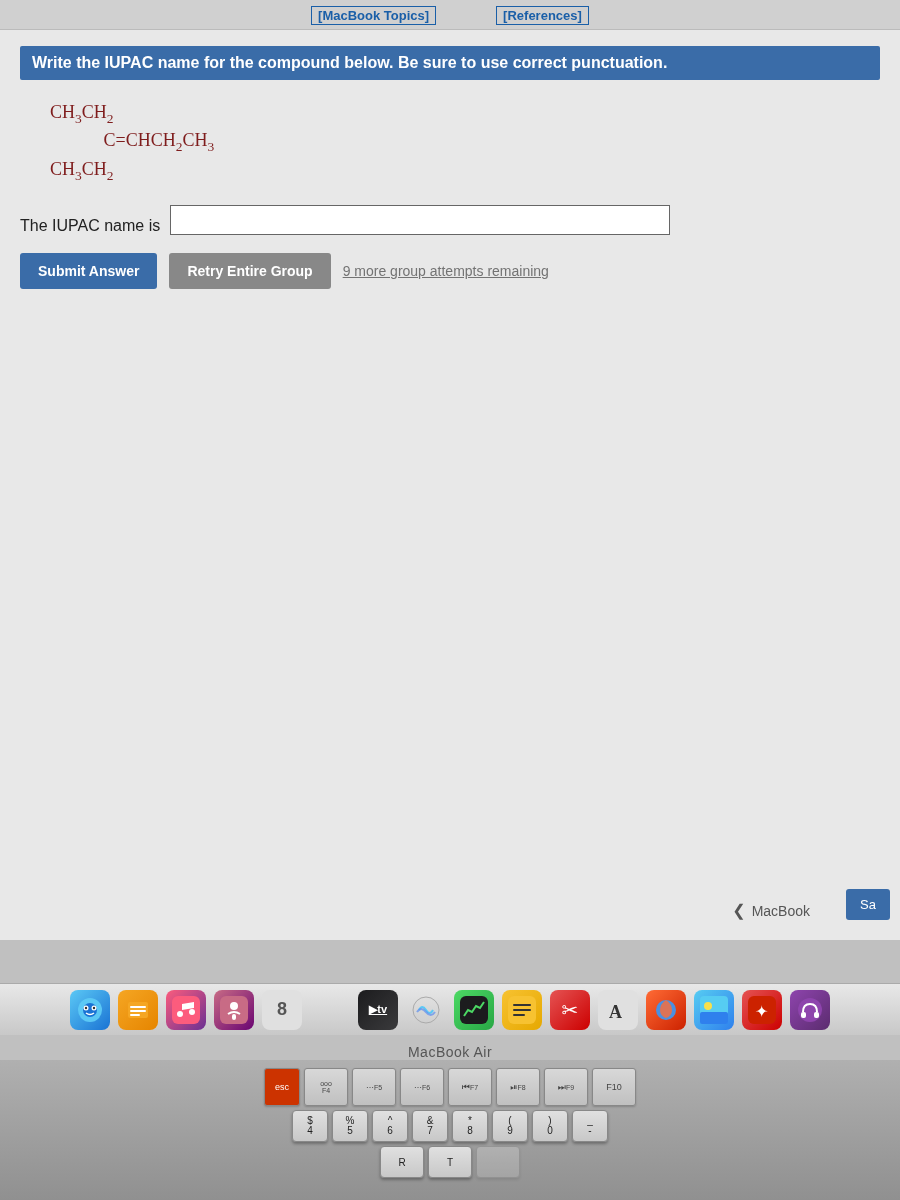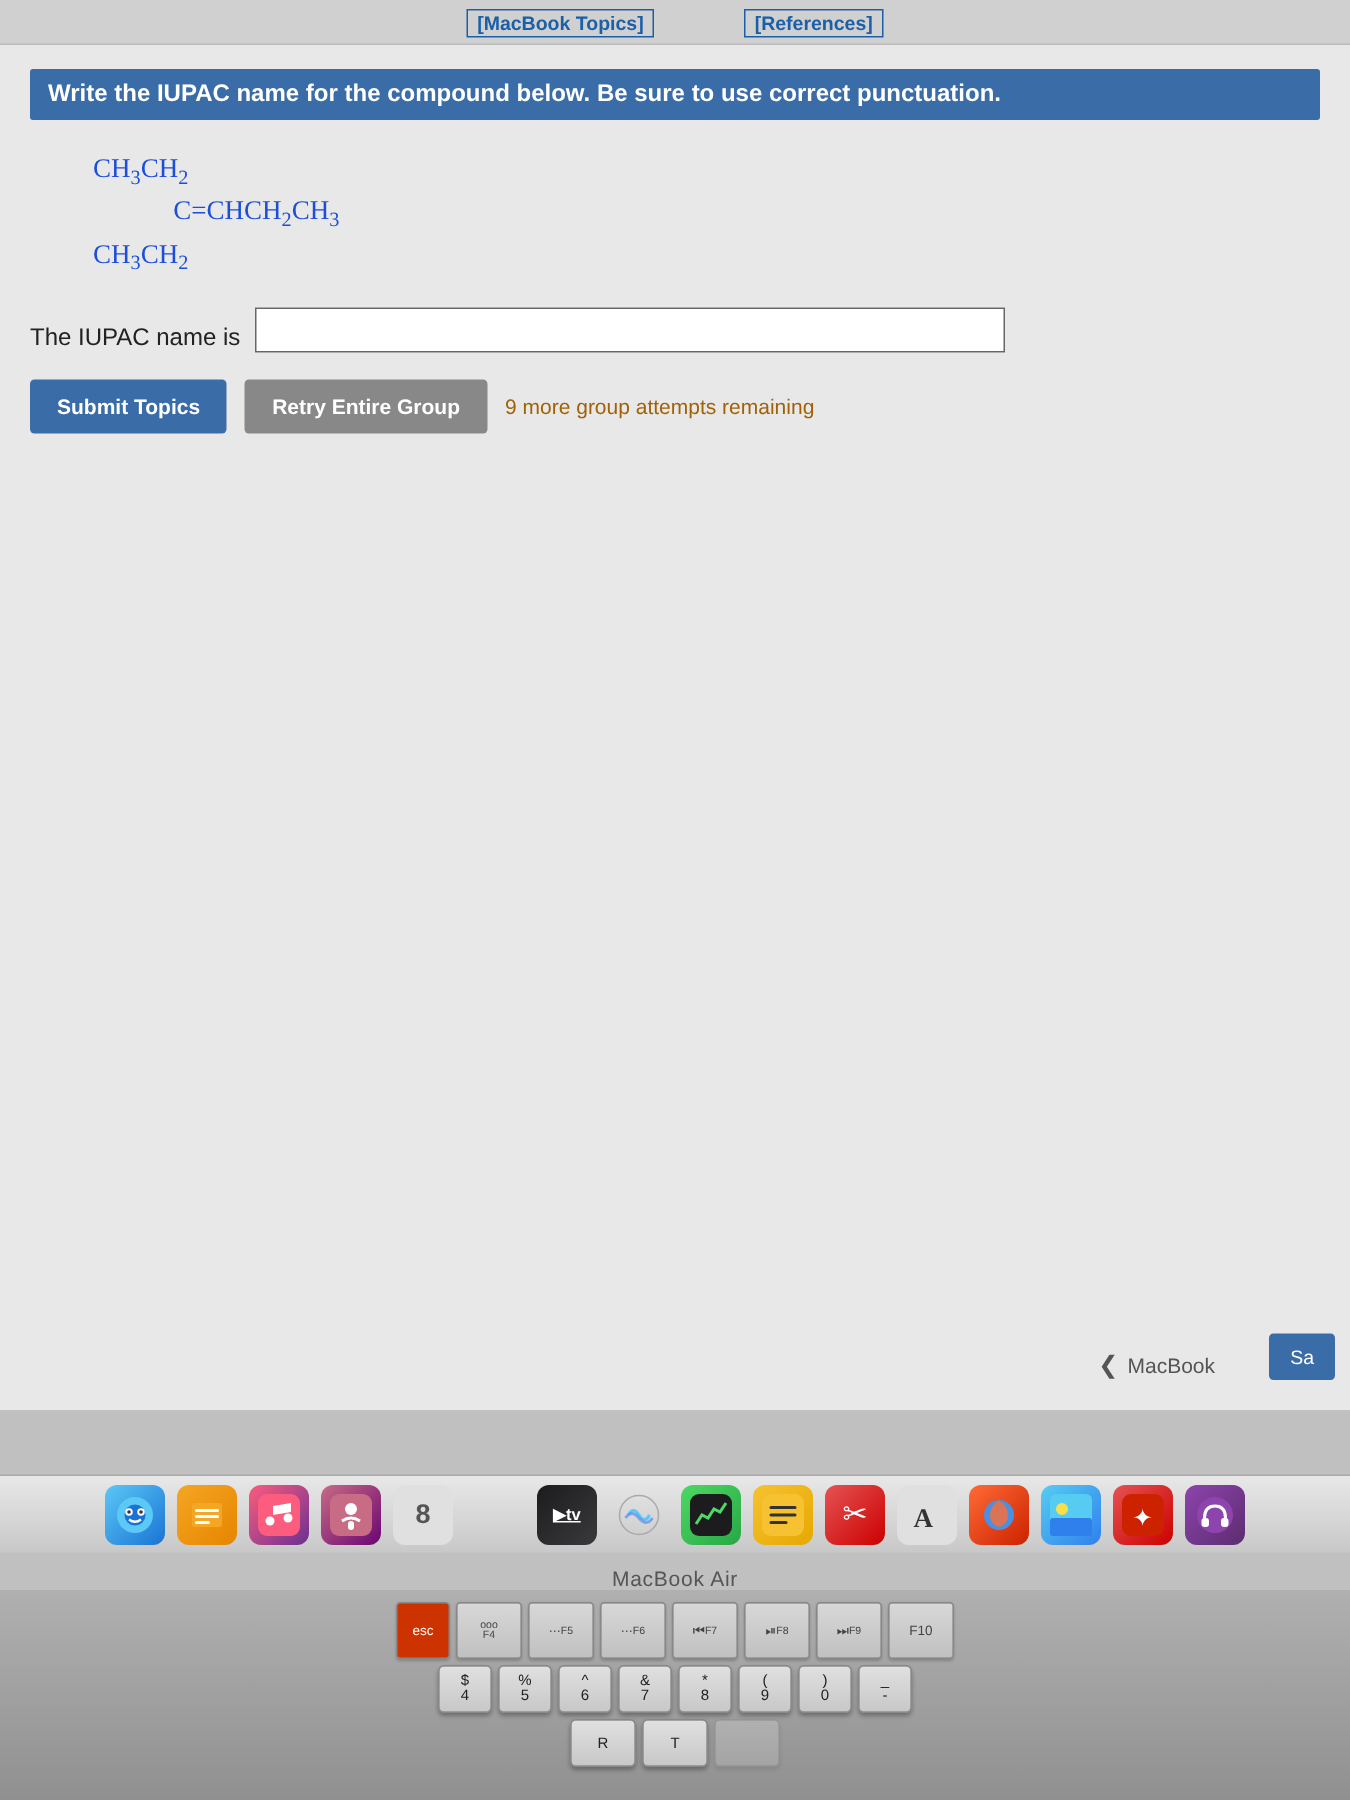--- a/index.html
+++ b/index.html
@@ -57,25 +57,25 @@
       background: #3a6ca8;
       color: white;
       font-size: 16px;
       font-weight: bold;
       padding: 8px 12px;
       margin-bottom: 20px;
       border-radius: 2px;
     }
 
     .compound-structure {
-      margin: 10px 0 20px 42px;
+      margin: 10px 0 20px 30px;
       font-size: 18px;
       font-family: 'Times New Roman', serif;
       line-height: 1.4;
-      color: #1d4ed8;
+      color: #7f1d1d;
     }
 
     .compound-structure .line1 {
       margin-left: 0;
     }
     .compound-structure .line2 {
       margin-left: 40px;
     }
     .compound-structure .line3 {
       margin-left: 0;
@@ -124,21 +124,22 @@
       border: none;
       padding: 10px 18px;
       font-size: 14px;
       font-weight: bold;
       cursor: pointer;
       border-radius: 3px;
     }
 
     .attempts-text {
       font-size: 14px;
-      color: #a16207;
+      color: #737373;
+      text-decoration: underline;
     }
 
     
     .taskbar {
       position: absolute;
       bottom: 165px;
       left: 0;
       right: 0;
       height: 52px;
       background: linear-gradient(to bottom, #e8e8e8, #c8c8c8);
@@ -273,21 +274,21 @@
       <div class="line2">&nbsp;&nbsp;&nbsp;C=CHCH<sub>2</sub>CH<sub>3</sub></div>
       <div class="line3">CH<sub>3</sub>CH<sub>2</sub></div>
     </div>
 
     <div class="iupac-label">
       <span>The IUPAC name is</span>
       <input type="text" class="iupac-input" value="" placeholder="" style="">
     </div>
 
     <div class="buttons-row">
-      <button class="btn-submit">Submit Topics</button>
+      <button class="btn-submit">Submit Answer</button>
       <button class="btn-retry">Retry Entire Group</button>
       <span class="attempts-text">9 more group attempts remaining</span>
     </div>
 
     <div style="position:absolute; bottom: 20px; right: 90px; display:flex; align-items:center; gap:6px;">
       <span style="font-size:16px; color:#555;">❮</span>
       <button style="background:transparent; border:none; color:#555; font-size:14px; cursor:pointer;">MacBook</button>
     </div>
 
     <div style="position:absolute; bottom: 20px; right: 10px; border-radius: 11px;">

